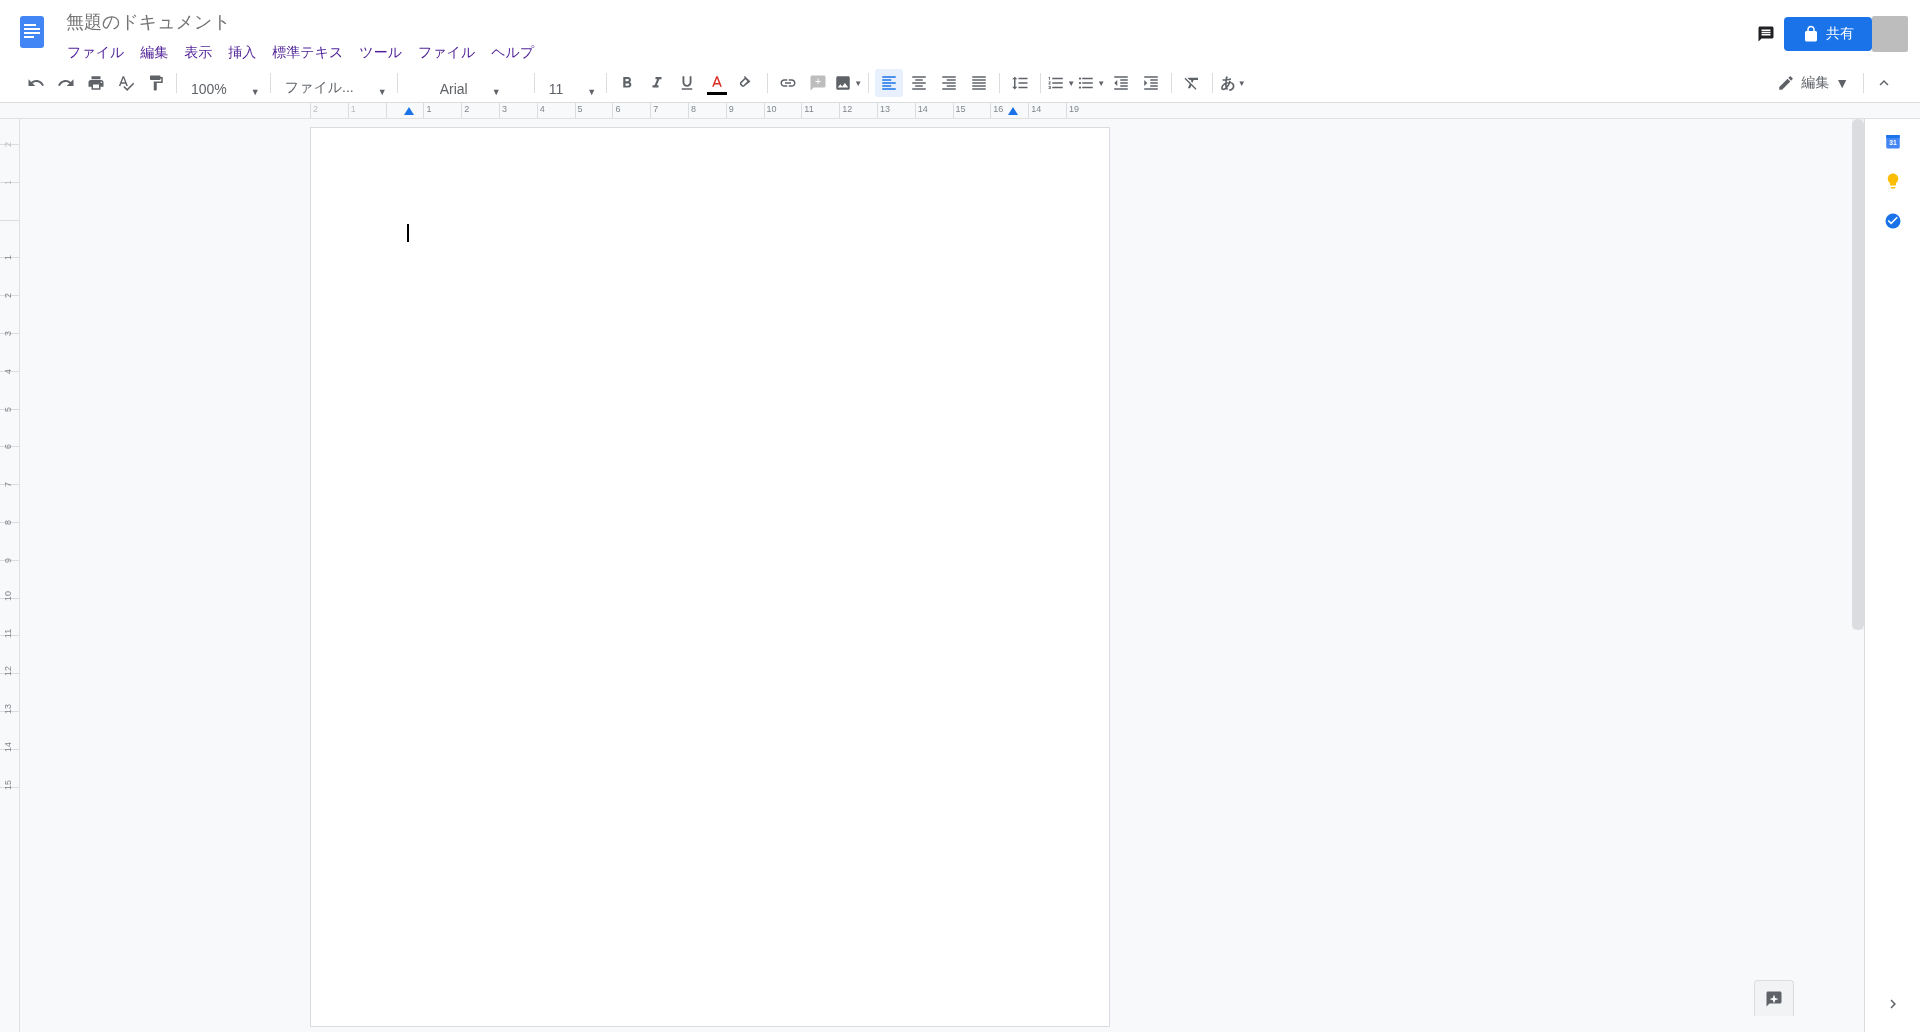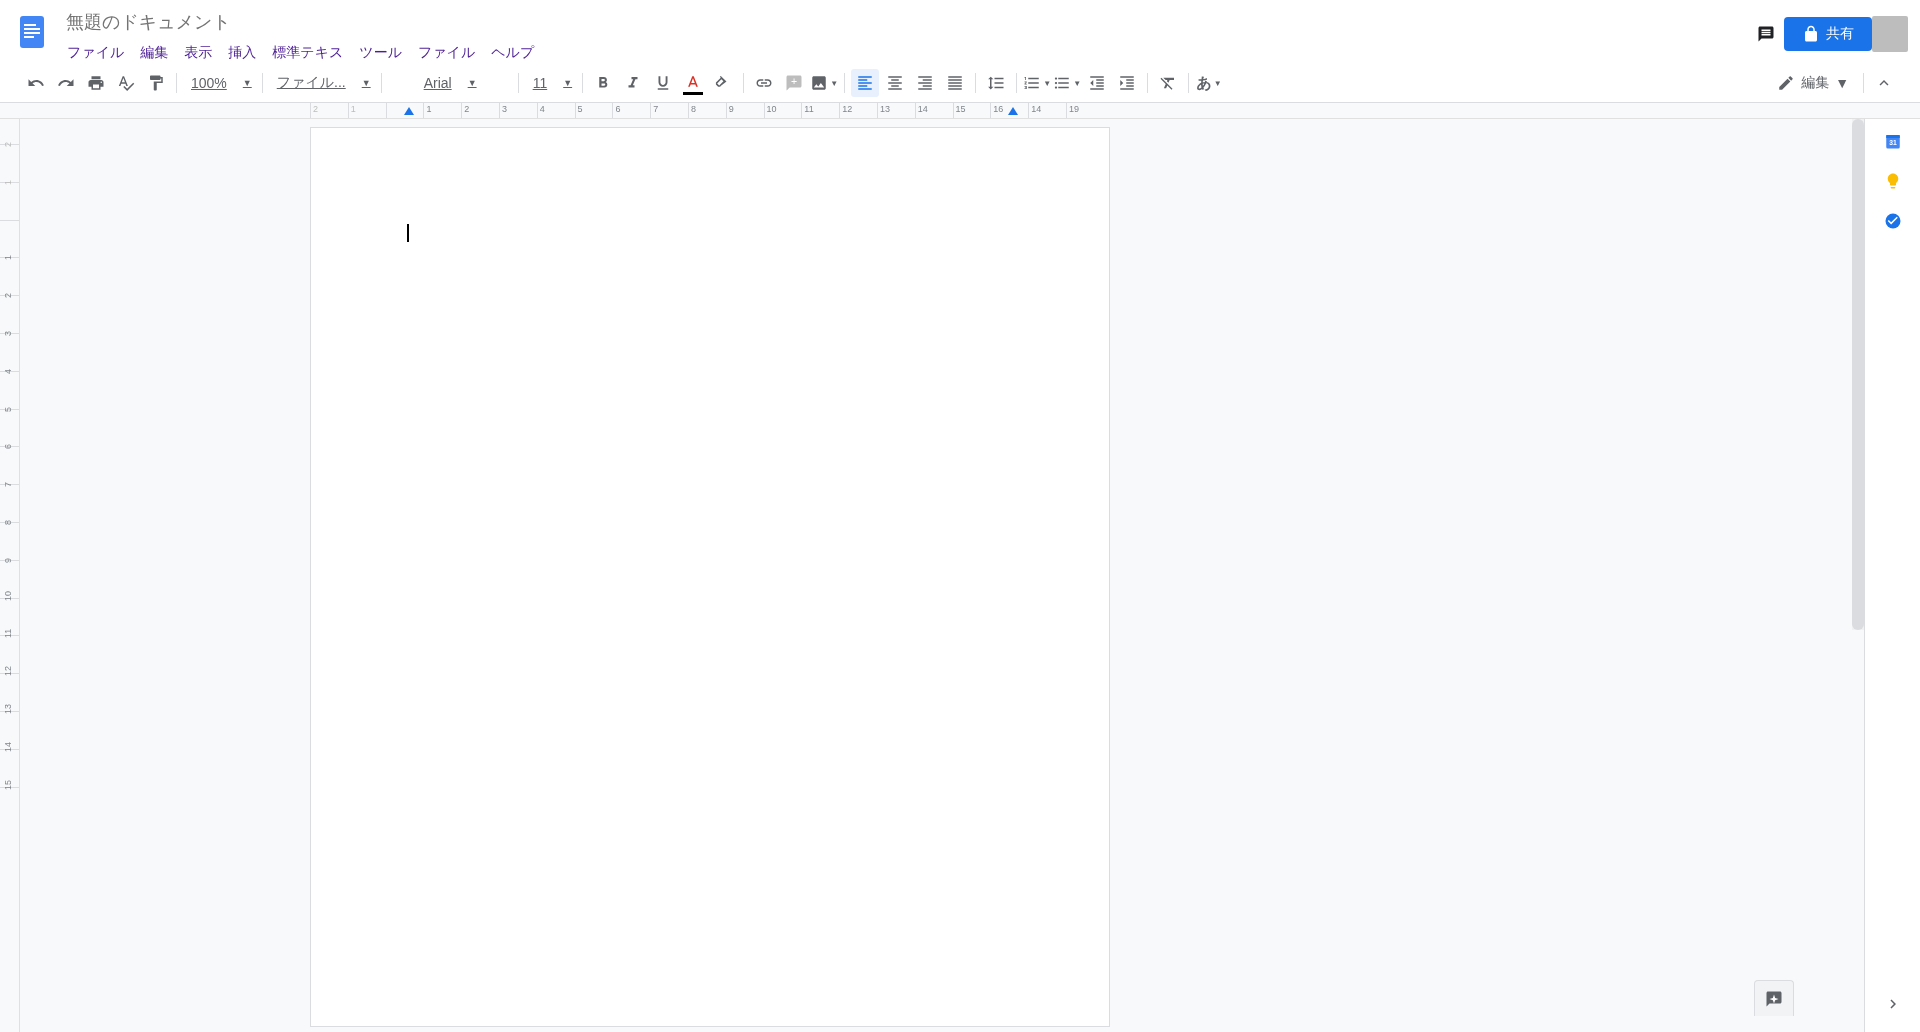--- a/index.html
+++ b/index.html
@@ -16,21 +16,21 @@
     .header-right { display: flex; align-items: center; margin-top: 8px; }
     .comment-btn { width: 36px; height: 36px; display: flex; align-items: center; justify-content: center; border-radius: 50%; cursor: pointer; }
     .share-btn { background: #1a73e8; color: #fff; padding: 8px 18px; border-radius: 4px; font-size: 14px; font-weight: 500; display: flex; align-items: center; gap: 6px; cursor: pointer; }
     .avatar { width: 36px; height: 36px; background: #bdbdbd; border-radius: 2px; cursor: pointer; }
     
     
     .toolbar { display: flex; align-items: center; padding: 4px 22px; border-bottom: 1px solid #dadce0; height: 39px; gap: 2px; }
     .tbtn { width: 28px; height: 28px; display: flex; align-items: center; justify-content: center; border-radius: 3px; cursor: pointer; color: #5f6368; }
     .tbtn.active { background: #e8f0fe; color: #1a73e8; }
     .tsep { width: 1px; height: 20px; background: #dadce0; margin: 0 4px; }
-    .tdrop { display: flex; align-items: center; padding: 0 4px 0 8px; height: 28px; border-radius: 3px; cursor: pointer; color: #5f6368; font-size: 14px; gap: 12px; text-decoration: underline; }
+    .tdrop { display: flex; align-items: flex-end; padding: 0 4px 0 8px; height: 28px; border-radius: 3px; cursor: pointer; color: #5f6368; font-size: 14px; gap: 20px; }
     .tdrop .caret { font-size: 9px; margin-left: 4px; color: #5f6368; }
     .tdrop.zoom { min-width: 62px; }
     .tdrop.style { min-width: 90px; }
     .tdrop.font { min-width: 96px; margin-left: 28px; }
     .tdrop.size { min-width: 48px; justify-content: center; }
     .toolbar-spacer { flex: 1; }
     .edit-mode { display: flex; align-items: center; gap: 6px; padding: 0 8px; height: 28px; border-radius: 3px; cursor: pointer; color: #5f6368; font-size: 14px; }
     
     
     .ruler-h { height: 16px; background: #f8f9fa; border-bottom: 1px solid #e0e0e0; position: relative; overflow: hidden; font-size: 9px; color: #80868b; user-select: none; }

